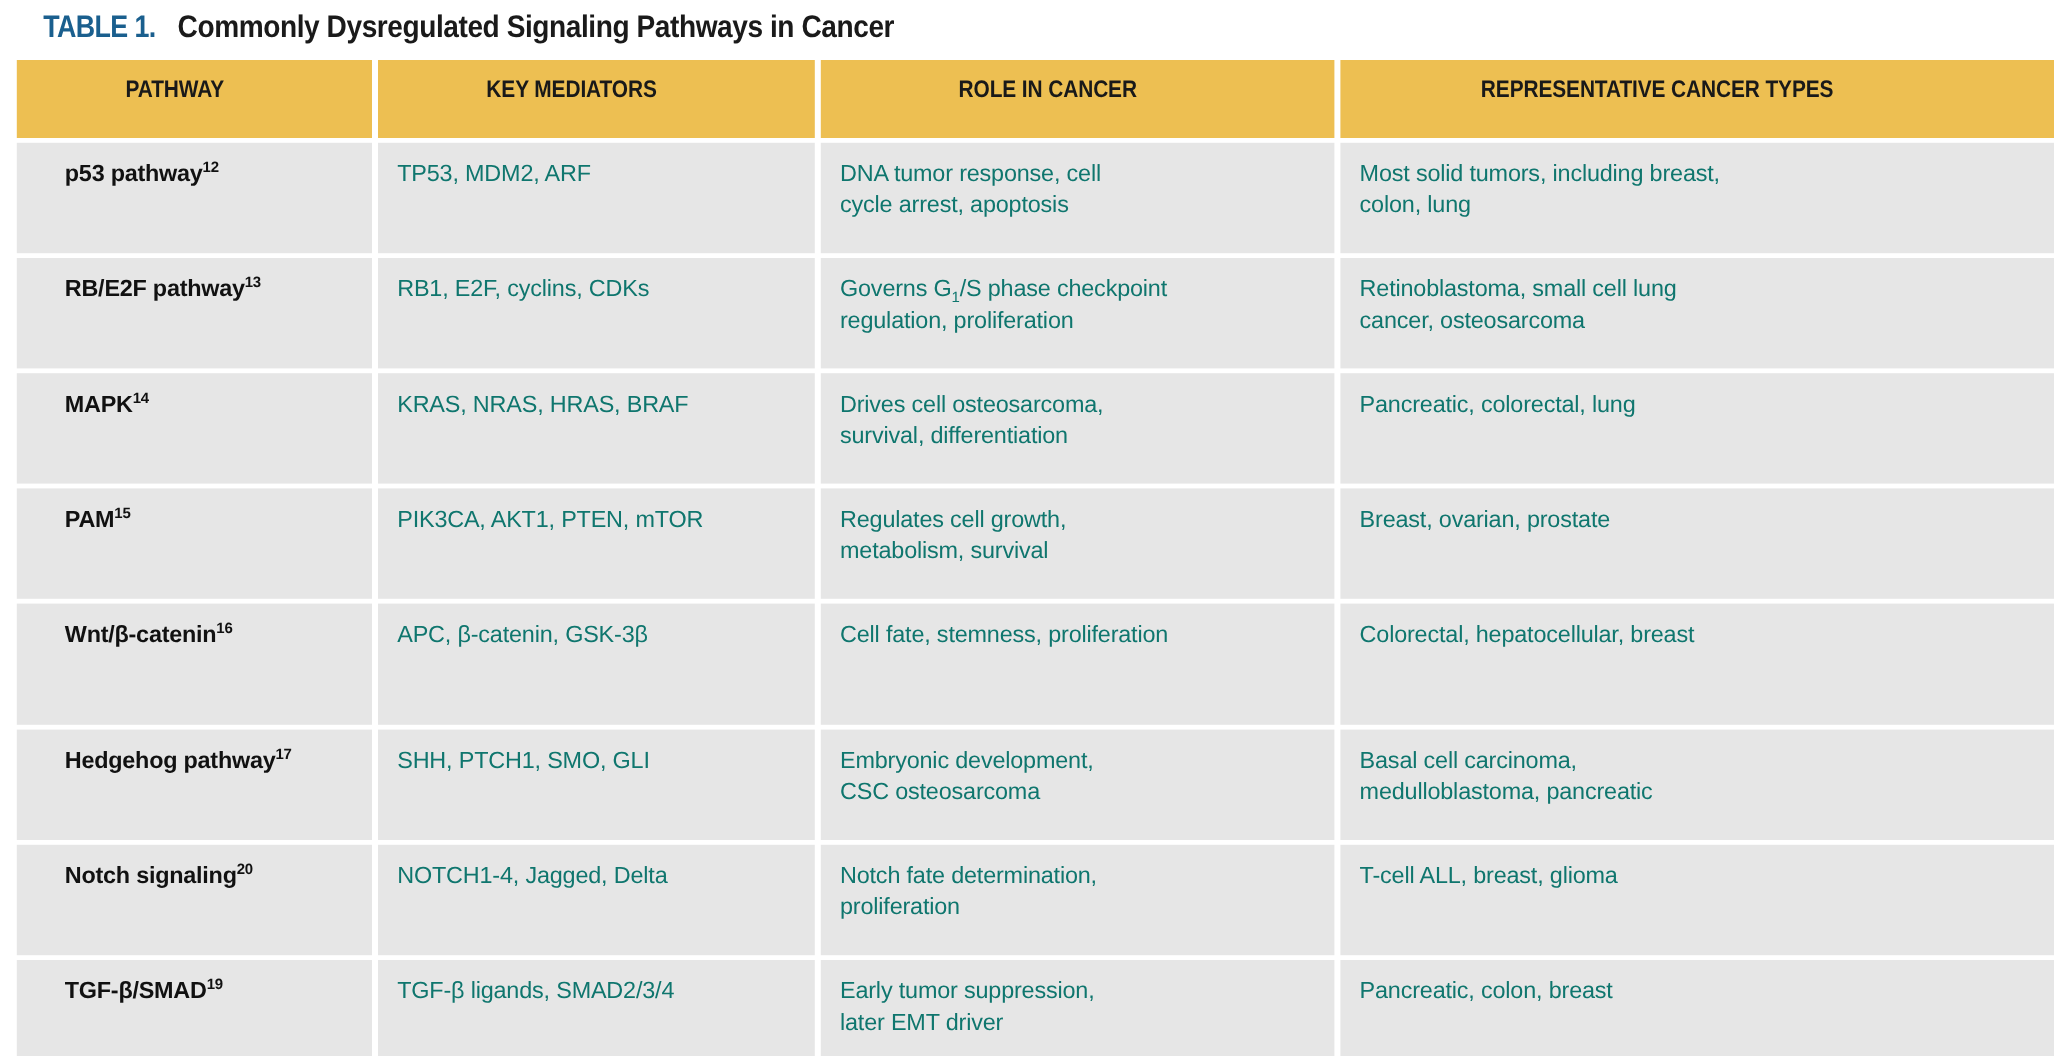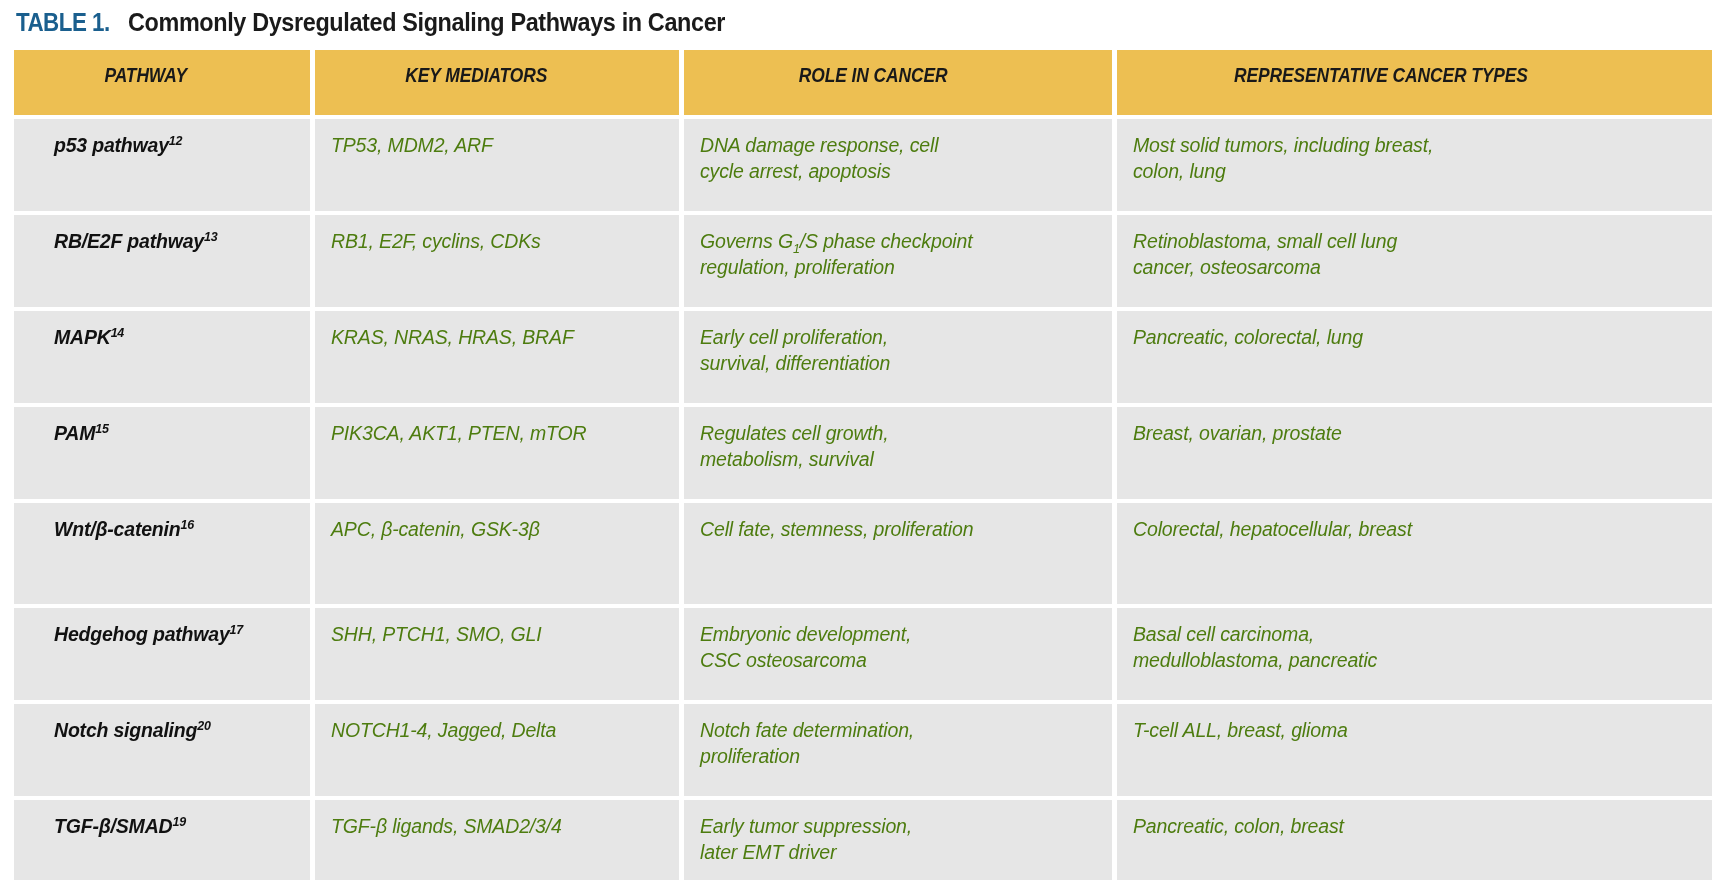--- a/index.html
+++ b/index.html
@@ -11,20 +11,21 @@
     overflow:hidden;
   }
   .page{position:relative;width:1712px;height:880px;box-sizing:border-box;padding:0 14px;}
 
   
   .title-row{
     height:44px;
     display:flex;align-items:center;
     padding-left:2px;
     white-space:nowrap;
+    margin-left:20px;
   }
   .title-label{
     color:#1a5f8e;
     font-weight:bold;
     font-size:26px;
     letter-spacing:-0.6px;
     transform:scaleX(0.86);
     transform-origin:left center;
     margin-right:-6px;
   }
@@ -44,21 +45,20 @@
     border-collapse:separate;
     border-spacing:5px 4px;
     margin-left:-5px;
     margin-top:2px;
     table-layout:fixed;
   }
   .table th, .table td{
     vertical-align:top;
     padding:14px 14px 14px 16px;
     box-sizing:border-box;
-    font-style:italic;
   }
   col.c1{width:296px;}
   col.c2{width:364px;}
   col.c3{width:428px;}
   col.c4{width:600px;}
 
   thead th{
     background:#EDBF52;
     height:61px;
     padding-top:0;
@@ -74,21 +74,21 @@
     transform:scaleX(0.87);
     transform-origin:left bottom;
     white-space:nowrap;
     padding-bottom:14px;
   }
 
   tbody td{
     background:#E6E6E6;
     font-size:19.5px;
     line-height:1.33;
-    color:#4d7c0f;
+    color:#0f766e;
     letter-spacing:-0.15px;
   }
   tbody td.pathway{
     font-weight:bold;
     color:#111111;
     letter-spacing:-0.2px;
     padding-left:40px;
   }
   tbody td sup{
     font-size:0.64em;
@@ -134,33 +134,33 @@
         </th>
         <th>
           <span class="th-inner">REPRESENTATIVE CANCER TYPES</span>
         </th>
       </tr>
     </thead>
     <tbody id="table-body">
         <tr class="r-tall">
           <td class="pathway"><span>p53 pathway</span><sup>12</sup></td>
           <td><span>TP53, MDM2, ARF</span></td>
-          <td><span>DNA damage response, cell</span><br><span>cycle arrest, apoptosis</span></td>
+          <td><span>DNA tumor response, cell</span><br><span>cycle arrest, apoptosis</span></td>
           <td><span>Most solid tumors, including breast,</span><br><span>colon, lung</span></td>
         </tr>
         <tr class="r-tall">
           <td class="pathway"><span>RB/E2F pathway</span><sup>13</sup></td>
           <td><span>RB1, E2F, cyclins, CDKs</span></td>
           <td><span>Governs G</span><sub>1</sub><span>/S phase checkpoint</span><br><span>regulation, proliferation</span></td>
           <td><span>Retinoblastoma, small cell lung</span><br><span>cancer, osteosarcoma</span></td>
         </tr>
         <tr class="r-tall">
           <td class="pathway"><span>MAPK</span><sup>14</sup></td>
           <td><span>KRAS, NRAS, HRAS, BRAF</span></td>
-          <td><span>Early cell proliferation,</span><br><span>survival, differentiation</span></td>
+          <td><span>Drives cell osteosarcoma,</span><br><span>survival, differentiation</span></td>
           <td><span>Pancreatic, colorectal, lung</span></td>
         </tr>
         <tr class="r-tall">
           <td class="pathway"><span>PAM</span><sup>15</sup></td>
           <td><span>PIK3CA, AKT1, PTEN, mTOR</span></td>
           <td><span>Regulates cell growth,</span><br><span>metabolism, survival</span></td>
           <td><span>Breast, ovarian, prostate</span></td>
         </tr>
         <tr class="r-short">
           <td class="pathway"><span>Wnt/β-catenin</span><sup>16</sup></td>

